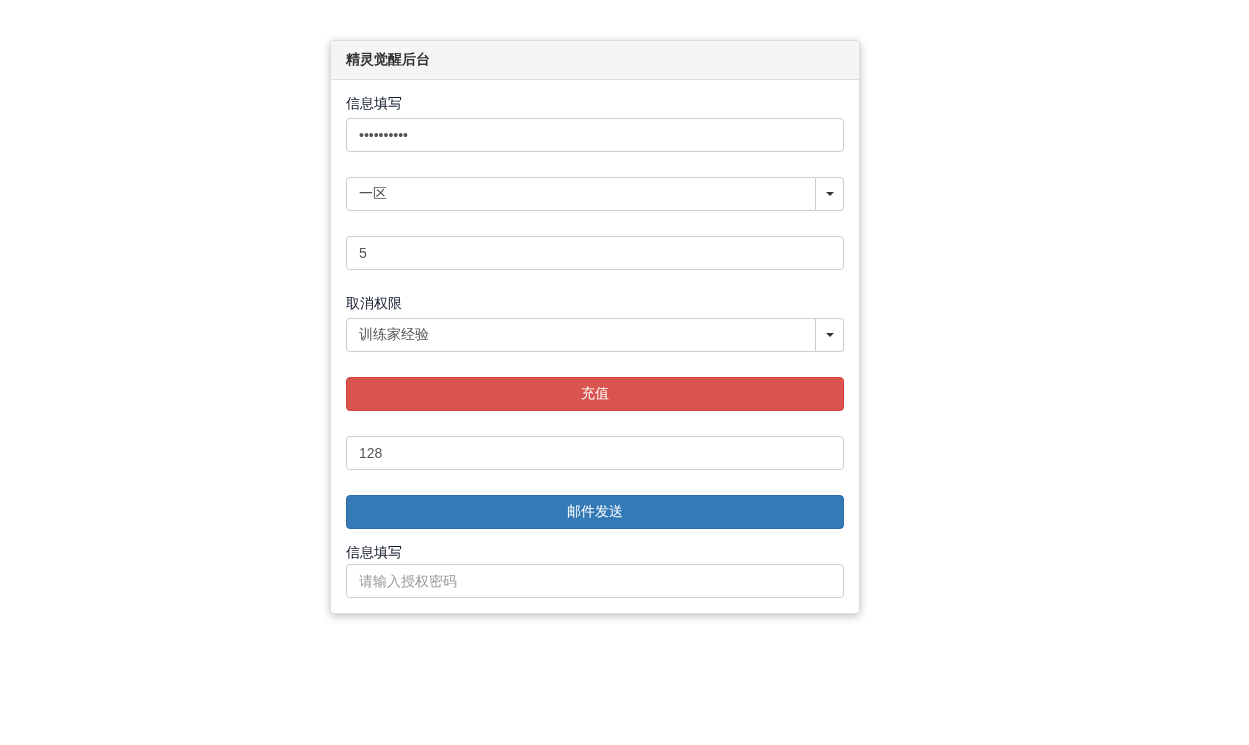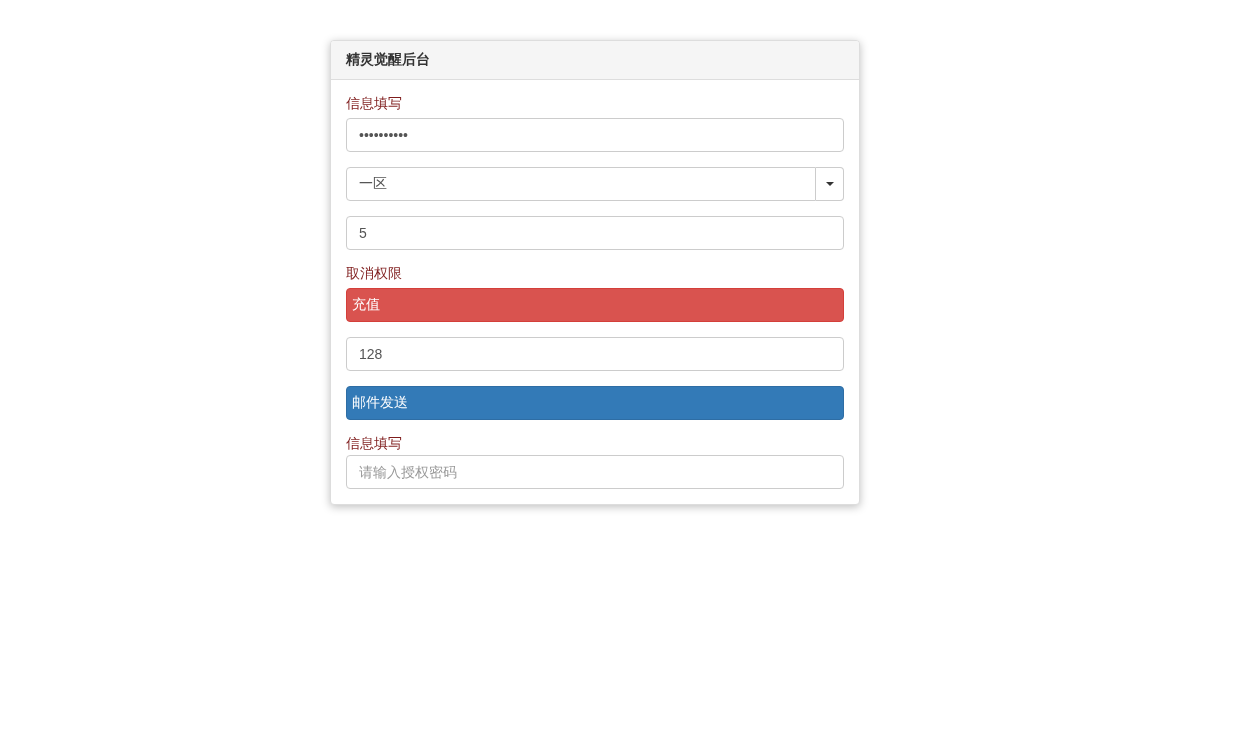--- a/index.html
+++ b/index.html
@@ -32,39 +32,39 @@
     border-top-right-radius: 3px;
     font-weight: 700;
     color: #333;
   }
   .panel-body {
     padding: 15px;
   }
   label.section {
     display: block;
     margin-bottom: 5px;
-    color: #7f1d1d;
+    color: #0f172a;
     font-weight: 400;
   }
   .form-control {
     display: block;
     width: 100%;
     height: 34px;
     padding: 6px 12px;
     font-size: 14px;
     line-height: 1.42857;
     color: #555;
     background-color: #fff;
     border: 1px solid #ccc;
     border-radius: 4px;
   }
   .form-control::placeholder {
     color: #999;
   }
-  .form-group { margin-bottom: 15px; }
+  .form-group { margin-bottom: 25px; }
   .group-combo {
     position: relative;
     display: flex;
     width: 100%;
   }
   .group-combo .form-control {
     flex: 1;
     border-top-right-radius: 0;
     border-bottom-right-radius: 0;
   }
@@ -90,21 +90,21 @@
     width: 0; height: 0;
     border-left: 4px solid transparent;
     border-right: 4px solid transparent;
     border-bottom: 4px solid #333;
   }
   .btn {
     display: inline-block;
     padding: 6px 5px;
     font-size: 14px;
     line-height: 1.42857;
-    text-align: left;
+    text-align: center;
     border: 1px solid transparent;
     border-radius: 4px;
     cursor: pointer;
     color: #fff;
     vertical-align: middle;
   }
   .btn-block {
     display: block;
     width: 100%;
   }
@@ -136,20 +136,28 @@
           </div>
         </div>
       </div>
 
       <div class="form-group">
         <input type="text" class="form-control" value="5" style="">
       </div>
 
       <label class="section">取消权限</label>
 
+      <div class="form-group">
+        <div class="group-combo">
+          <input type="text" class="form-control" value="训练家经验" style="">
+          <div class="caret-btn">
+            <span class="caret-down"></span>
+          </div>
+        </div>
+      </div>
 
 
       <div class="form-group">
         <button class="btn btn-danger btn-block">充值</button>
       </div>
 
 
       <div class="form-group">
         <input type="text" class="form-control" value="128" style="">
       </div>

